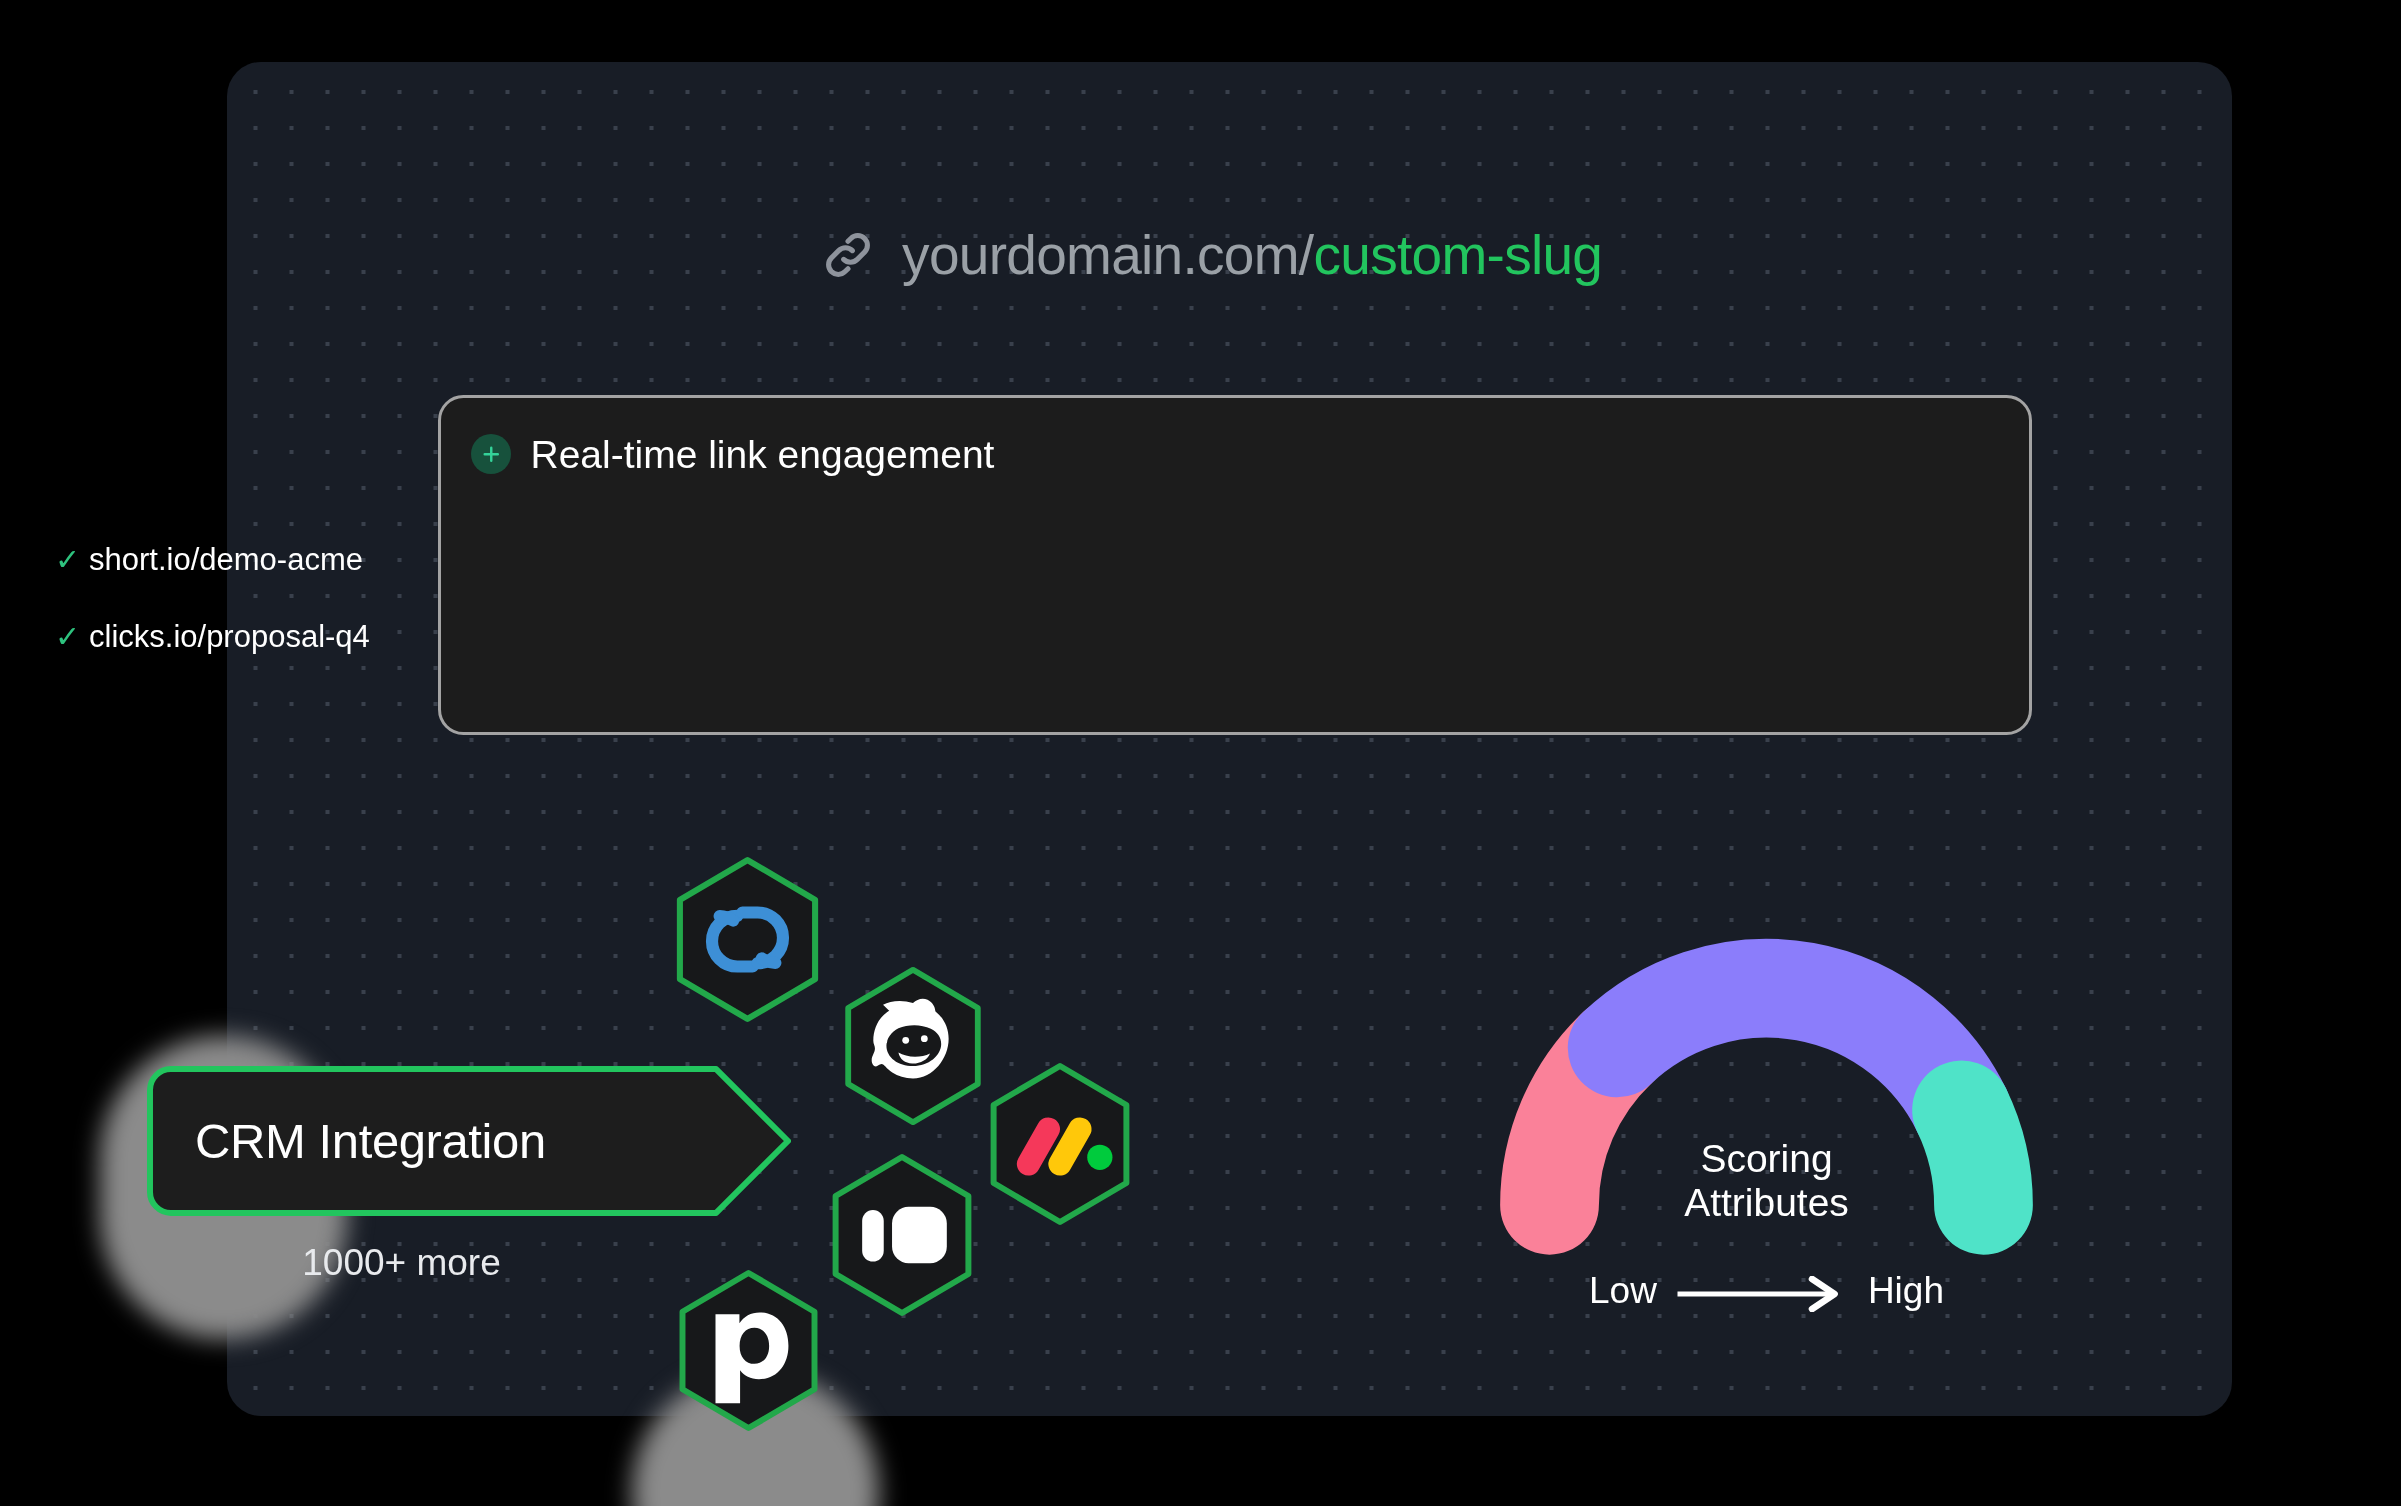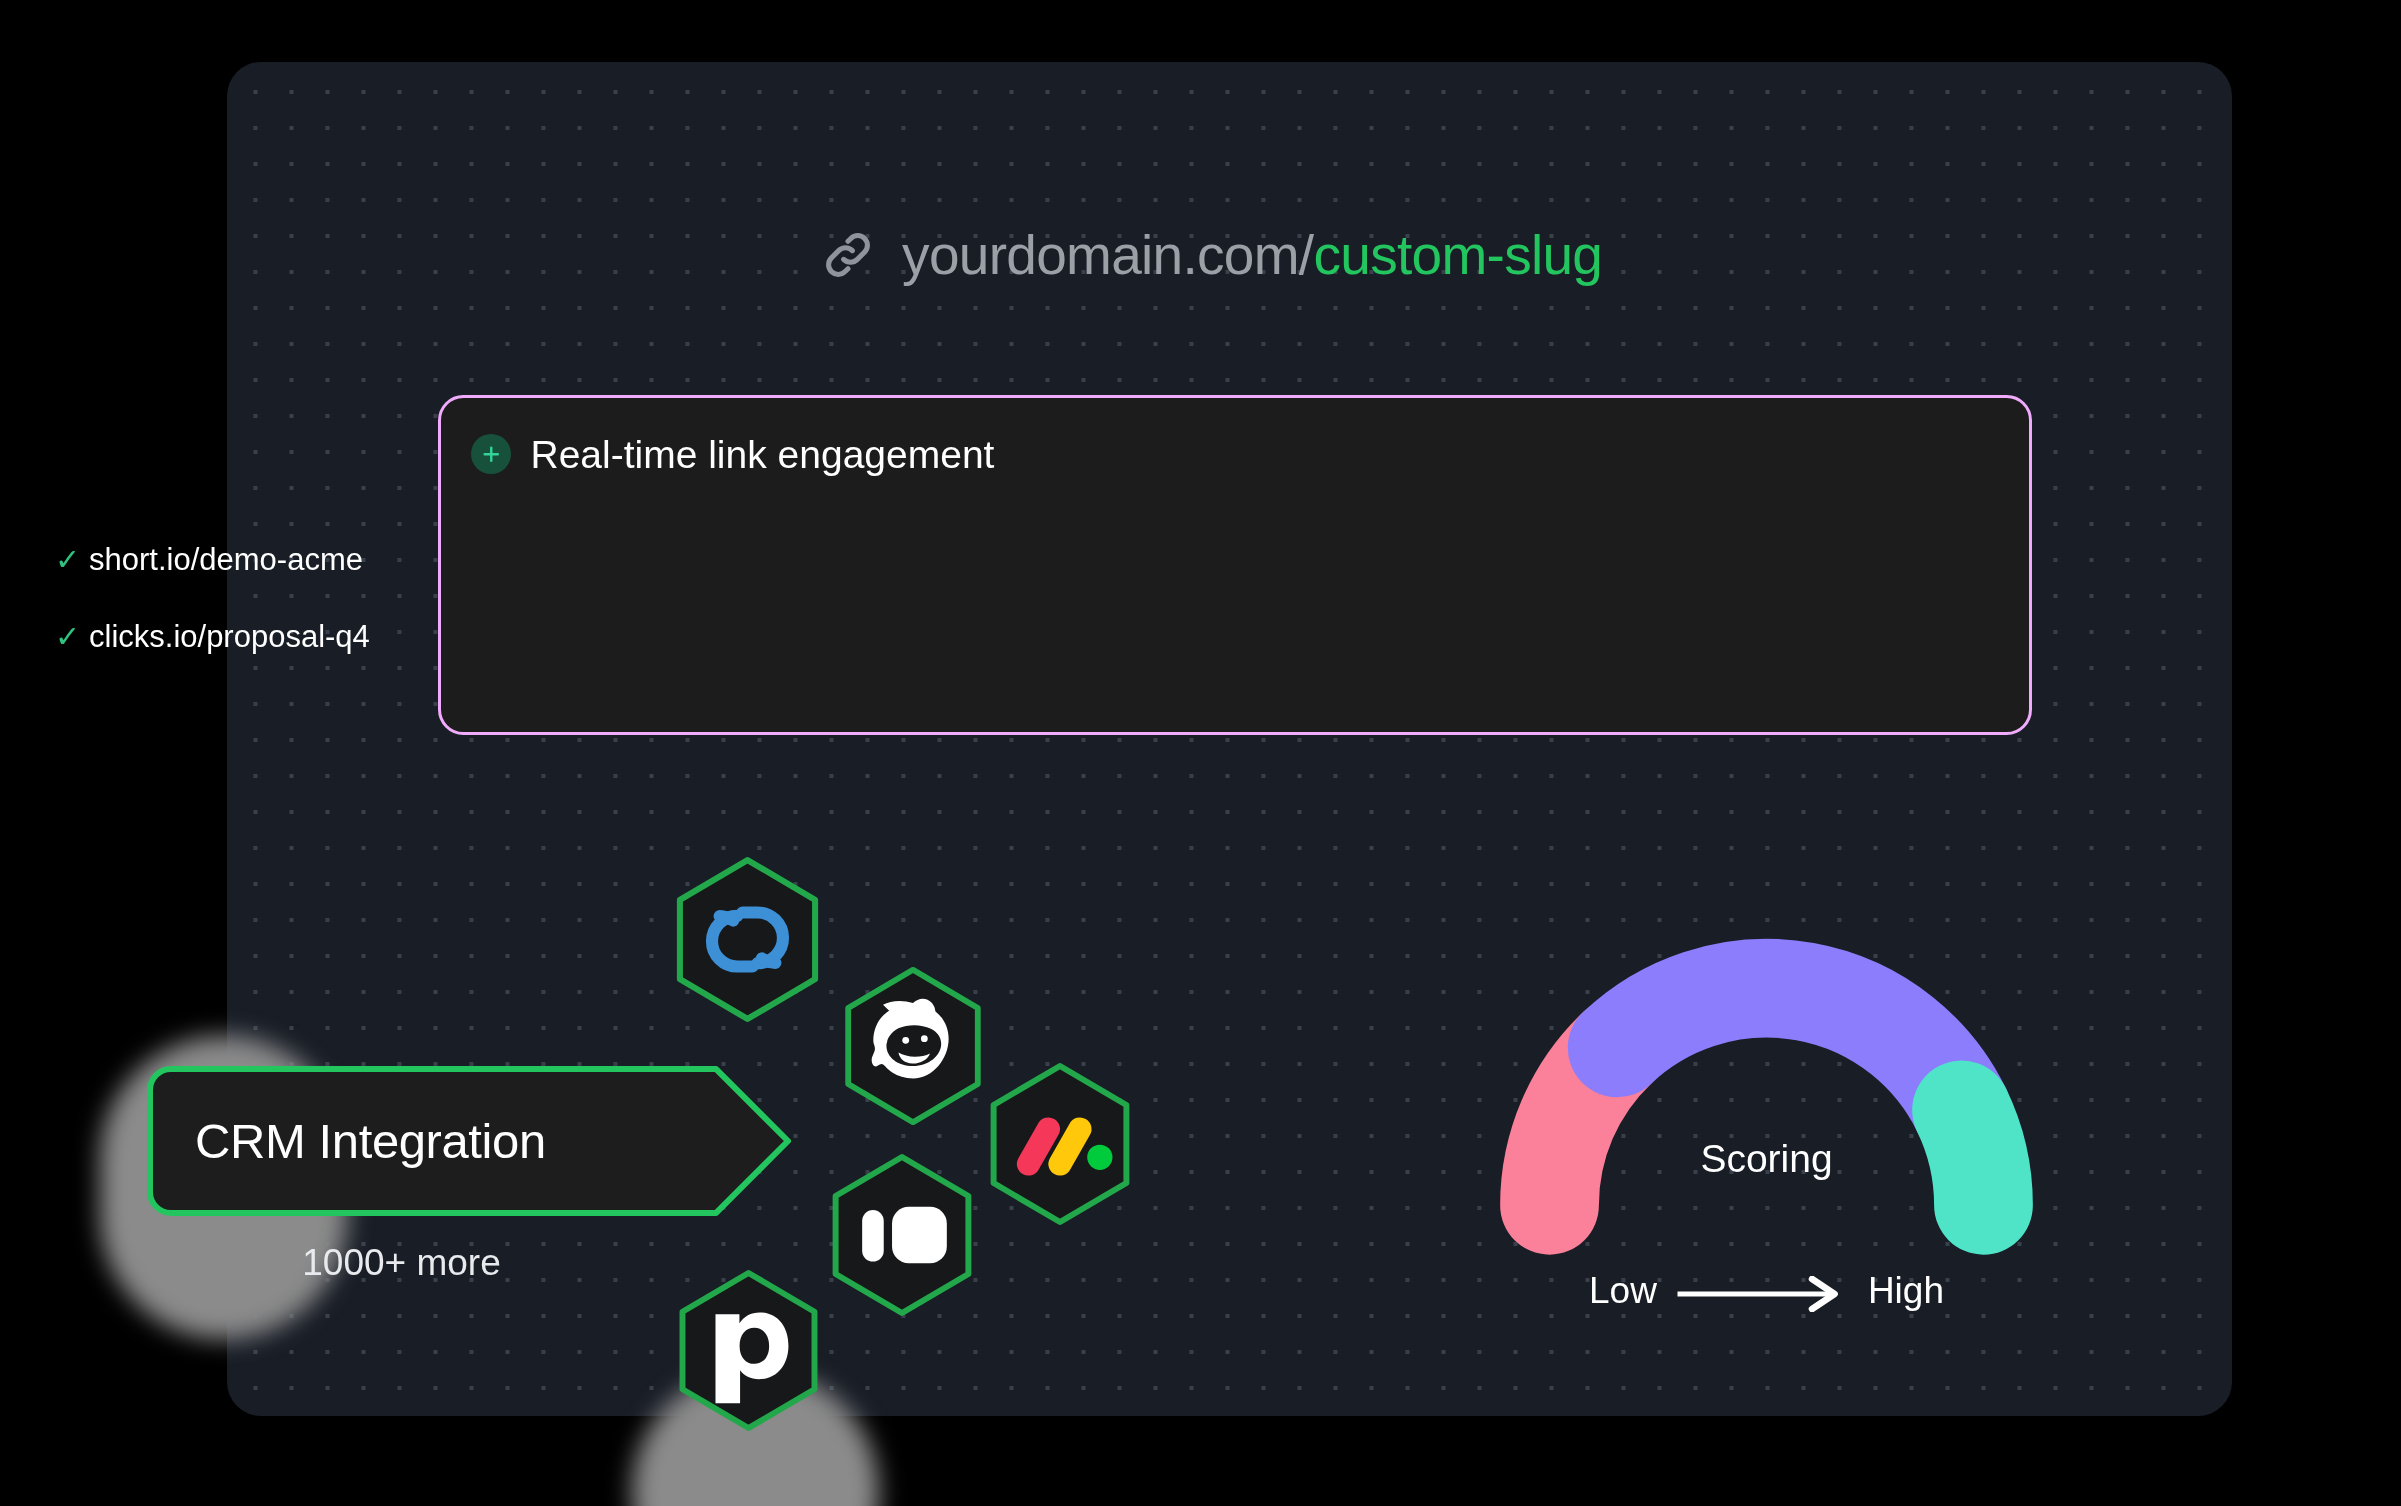--- a/index.html
+++ b/index.html
@@ -32,21 +32,21 @@
   #link-icon{display:block;}
   #url-text{
     font-size:55px; color:#9aa0a6; letter-spacing:-0.7px; white-space:nowrap;
     font-weight:400; line-height:1;
   }
   #url-slug{color:#22c55e;}
 
   
   #card{
     position:absolute; left:438px; top:395px; width:1594px; height:340px;
-    background:#1c1c1c; border:3px solid #f0abfc; border-radius:25.4px;
+    background:#1c1c1c; border:3px solid #a3a3a3; border-radius:25.4px;
     box-sizing:border-box; z-index:6;
   }
   #card-head{display:flex; align-items:center; gap:19.5px;
              position:absolute; left:30px; top:36px;}
   #plus-badge{
     width:40px; height:40px; border-radius:50%; background:#17513c;
     display:flex; align-items:center; justify-content:center; flex:none;
   }
   #card-title{font-size:39px; color:#fff; font-weight:400; line-height:1;
               white-space:nowrap;}
@@ -230,20 +230,21 @@
     <path d="M110 420 A290 290 0 0 1 200.4 209.6" stroke="#fa8199"></path>
 
     <path d="M200.4 209.6 A290 290 0 0 1 660.7 292.7" stroke="#8b7dfb"></path>
 
     <path d="M660.7 292.7 A290 290 0 0 1 690 420" stroke="#4fe3c8"></path>
   </g>
 </svg>
 
 <div id="gauge-caption">
   <div>Scoring</div>
+  <div>Attributes</div>
 </div>
 
 <div id="lowhigh">
   <span>Low</span>
   <span>
     <svg width="172" height="36" viewBox="0 0 230 48">
       <line x1="2" y1="24" x2="205" y2="24" stroke="#fff" stroke-width="7"></line>
       <polyline points="182,4 212,24 182,44" fill="none" stroke="#fff" stroke-width="9" stroke-linecap="round" stroke-linejoin="round"></polyline>
     </svg>
   </span>

